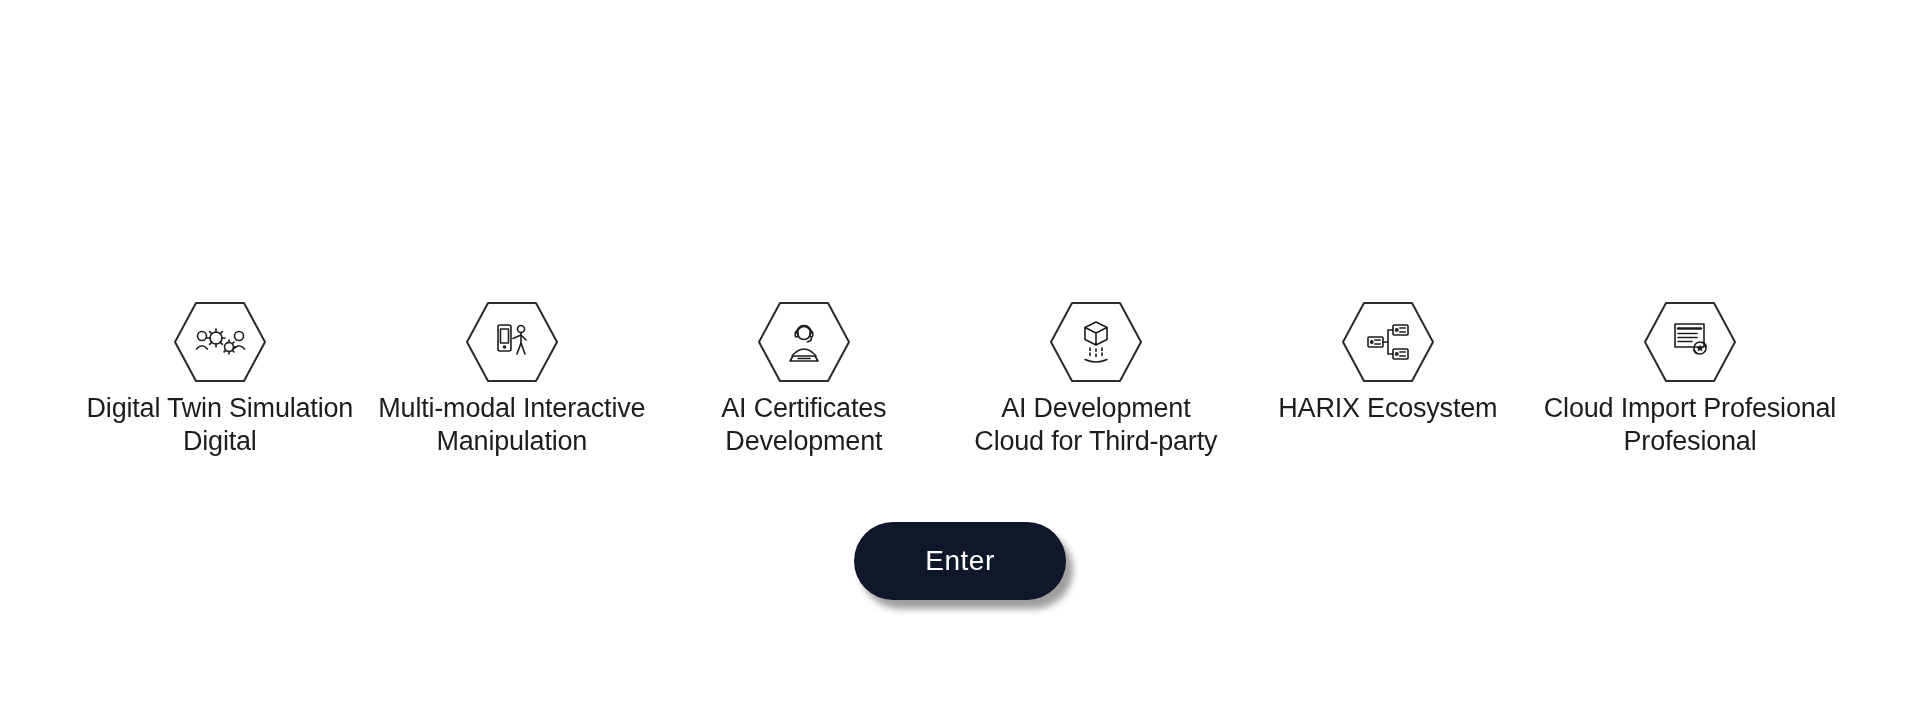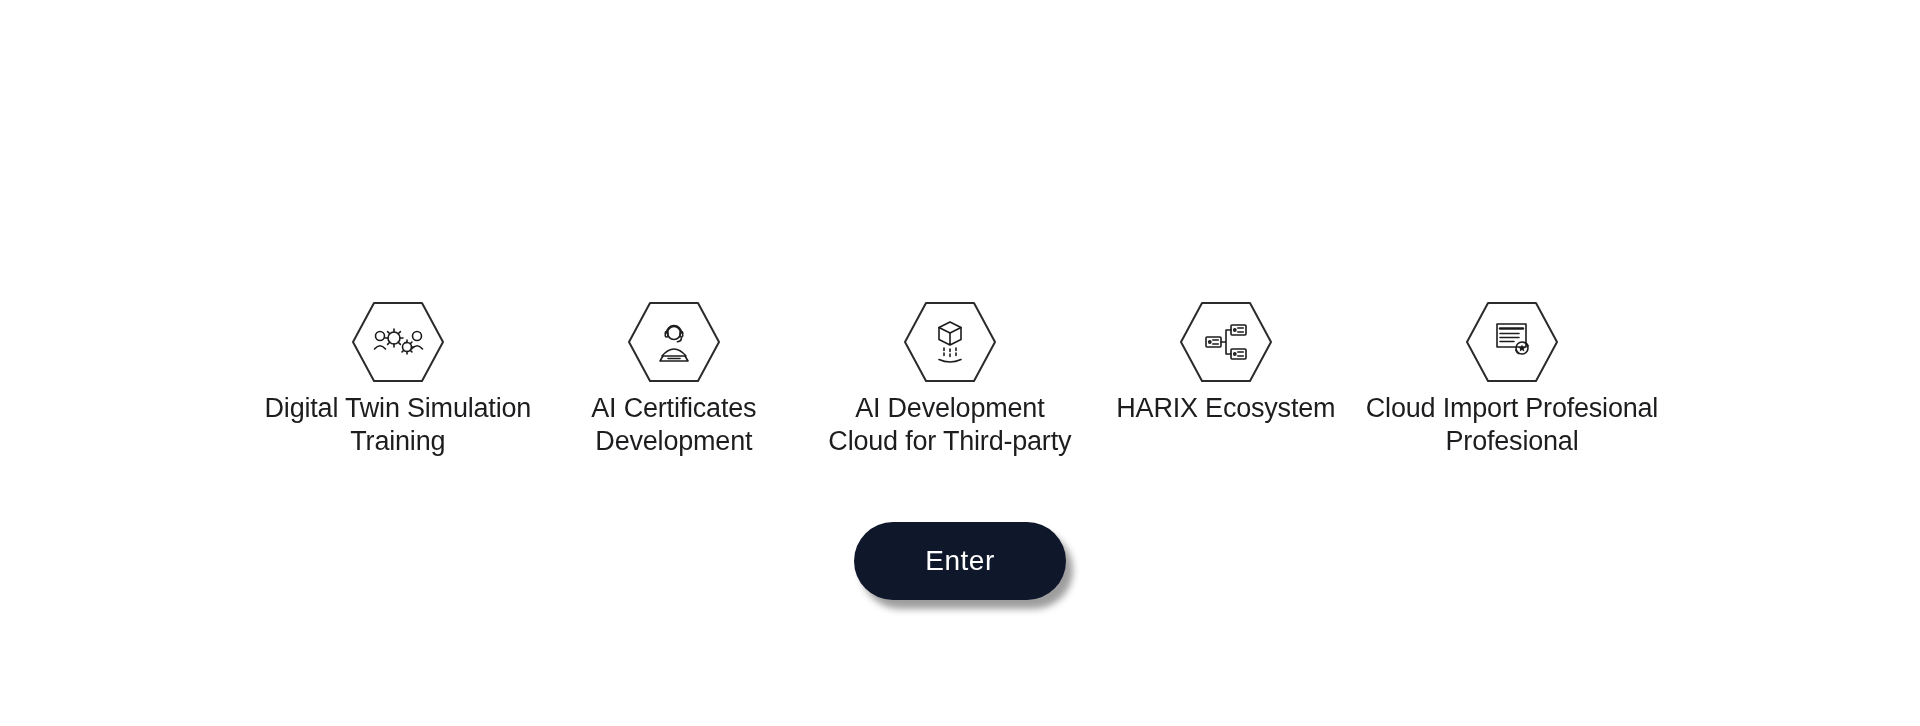--- a/index.html
+++ b/index.html
@@ -12,21 +12,21 @@
     position: relative;
     width: 1920px;
     height: 726px;
     background: #ffffff;
     overflow: hidden;
   }
   .features-row {
     display: flex;
     justify-content: center;
     align-items: flex-start;
-    gap: 4px;
+    gap: 20px;
     padding-top: 300px;
   }
   .feature {
     flex: 0 0 272px;
     display: flex;
     flex-direction: column;
     align-items: center;
   }
   .hex {
     width: 96px;
@@ -104,24 +104,42 @@
           <path d="M61.5,47 L64,47 M57,51.5 L57,54 M57,42.5 L55,42.5 M57,42.5 L57,40"></path>
           <path d="M60.2,50.2 L61.9,51.9 M53.8,50.2 L52.1,51.9 M60.2,43.8 L61.9,42.1"></path>
           <circle cx="30" cy="36" r="4.5"></circle>
           <path d="M24.5,49 q5.5,-6.5 11,0"></path>
           <circle cx="67" cy="36" r="4.5"></circle>
           <path d="M61.5,49 q5.5,-6.5 11,0"></path>
         </g>
       </svg>
       <div class="label">
         <div>Digital Twin Simulation</div>
-        <div>Training</div>
-      </div>
-    </div>
-
+        <div>Digital</div>
+      </div>
+    </div>
+
+    <div class="feature">
+      <svg class="hex" viewBox="0 0 96 84">
+        <polygon class="hexline" points="24,3 72,3 93,42 72,81 24,81 3,42"></polygon>
+        <g class="icon">
+          <rect x="34" y="25" width="13" height="26" rx="2"></rect>
+          <rect x="36.5" y="29" width="8" height="14"></rect>
+          <circle cx="40.5" cy="47" r="1"></circle>
+          <circle cx="57" cy="29" r="3.5"></circle>
+          <path d="M57,32.5 L57,43"></path>
+          <path d="M57,35 L49,38.5 M57,35 L62,40"></path>
+          <path d="M57,43 L53,54 M57,43 L61,54"></path>
+        </g>
+      </svg>
+      <div class="label">
+        <div>Multi-modal Interactive</div>
+        <div>Manipulation</div>
+      </div>
+    </div>
 
     <div class="feature">
       <svg class="hex" viewBox="0 0 96 84">
         <polygon class="hexline" points="24,3 72,3 93,42 72,81 24,81 3,42"></polygon>
         <g class="icon">
           <circle cx="48" cy="33" r="6.5"></circle>
           <path d="M40.5,33 a7.5,7.5 0 0 1 15,0"></path>
           <rect x="39.3" y="31.5" width="2.6" height="5.5" rx="1.2"></rect>
           <rect x="54.1" y="31.5" width="2.6" height="5.5" rx="1.2"></rect>
           <path d="M55.4,38 q0.2,3.2 -4,3.8"></path>

